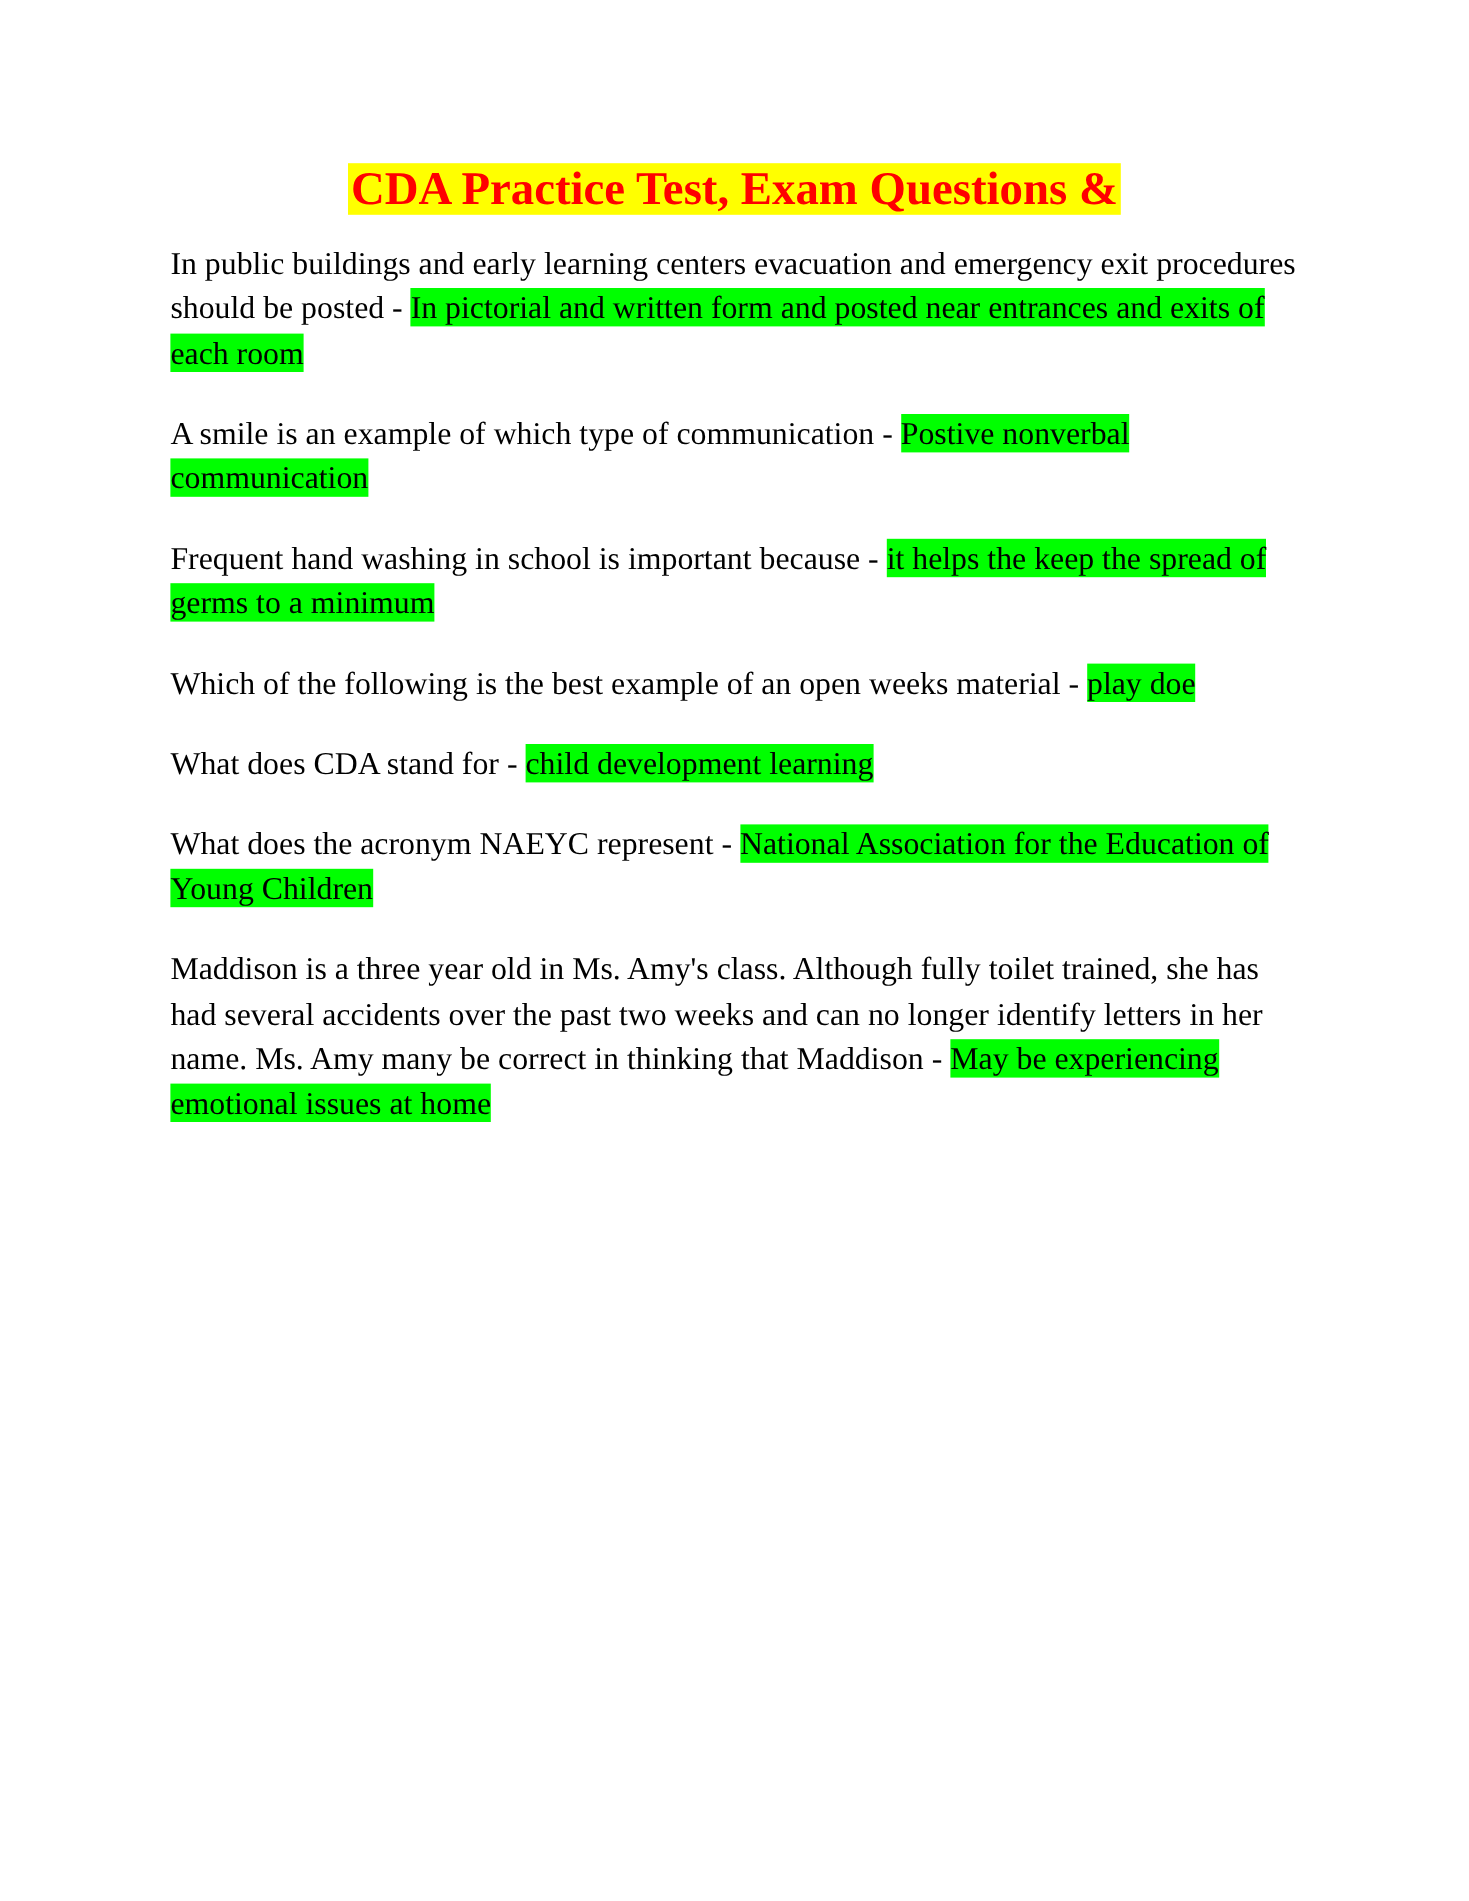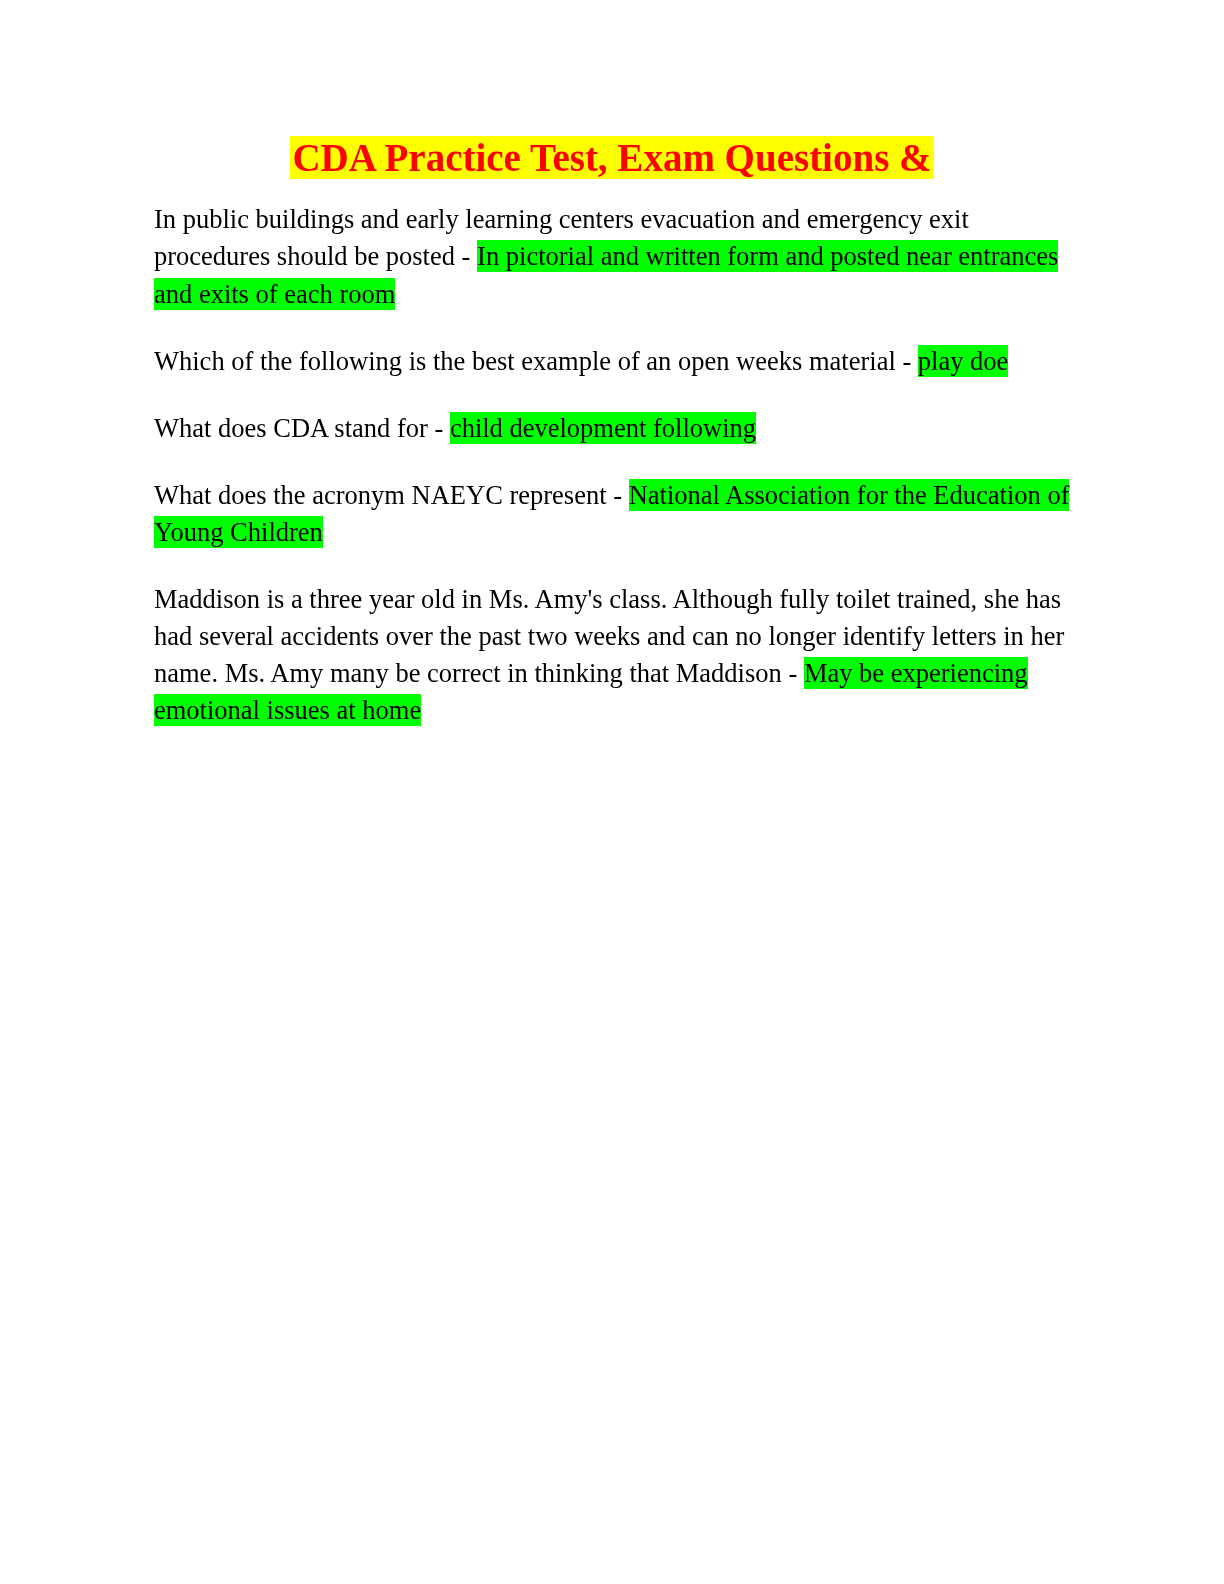--- a/index.html
+++ b/index.html
@@ -40,21 +40,21 @@
   .doc-title .hl-title {
     background: #ffff00;
     color: #ff0000;
     padding: 0 2px;
     box-decoration-break: clone;
     -webkit-box-decoration-break: clone;
   }
   .qa {
     font-size: 26.5px;
     line-height: 1.40;
-    margin: 0 0 30px 12px;
+    margin: 0 0 30px 0;
     text-align: left;
   }
   .qa:last-child { margin-bottom: 0; }
   .q {
     color: #000000;
   }
   .a {
     background: #00ff00;
     color: #000000;
     padding: 1px 0;
@@ -69,30 +69,36 @@
   <div class="content">
 
     <h1 class="doc-title">
       <span class="hl-title">CDA Practice Test, Exam Questions &amp;</span><br>
     </h1>
 
     <p class="qa">
       <span class="q">In public buildings and early learning centers evacuation and emergency exit procedures should be posted - </span><span class="a">In pictorial and written form and posted near entrances and exits of each room</span>
     </p>
 
+    <p class="qa">
+      <span class="q">A smile is an example of which type of communication - </span><span class="a">Postive nonverbal communication</span>
+    </p>
 
 
+    <p class="qa">
+      <span class="q">Frequent hand washing in school is important because - </span><span class="a">it helps the keep the spread of germs to a minimum</span>
+    </p>
 
 
     <p class="qa">
       <span class="q">Which of the following is the best example of an open weeks material - </span><span class="a">play doe</span>
     </p>
 
     <p class="qa">
-      <span class="q">What does CDA stand for - </span><span class="a">child development following</span>
+      <span class="q">What does CDA stand for - </span><span class="a">child development learning</span>
     </p>
 
 
     <p class="qa">
       <span class="q">What does the acronym NAEYC represent - </span><span class="a">National Association for the Education of Young Children</span>
     </p>
 
     <p class="qa">
       <span class="q">Maddison is a three year old in Ms. Amy's class. Although fully toilet trained, she has had several accidents over the past two weeks and can no longer identify letters in her name. Ms. Amy many be correct in thinking that Maddison - </span><span class="a">May be experiencing emotional issues at home</span>
     </p>

